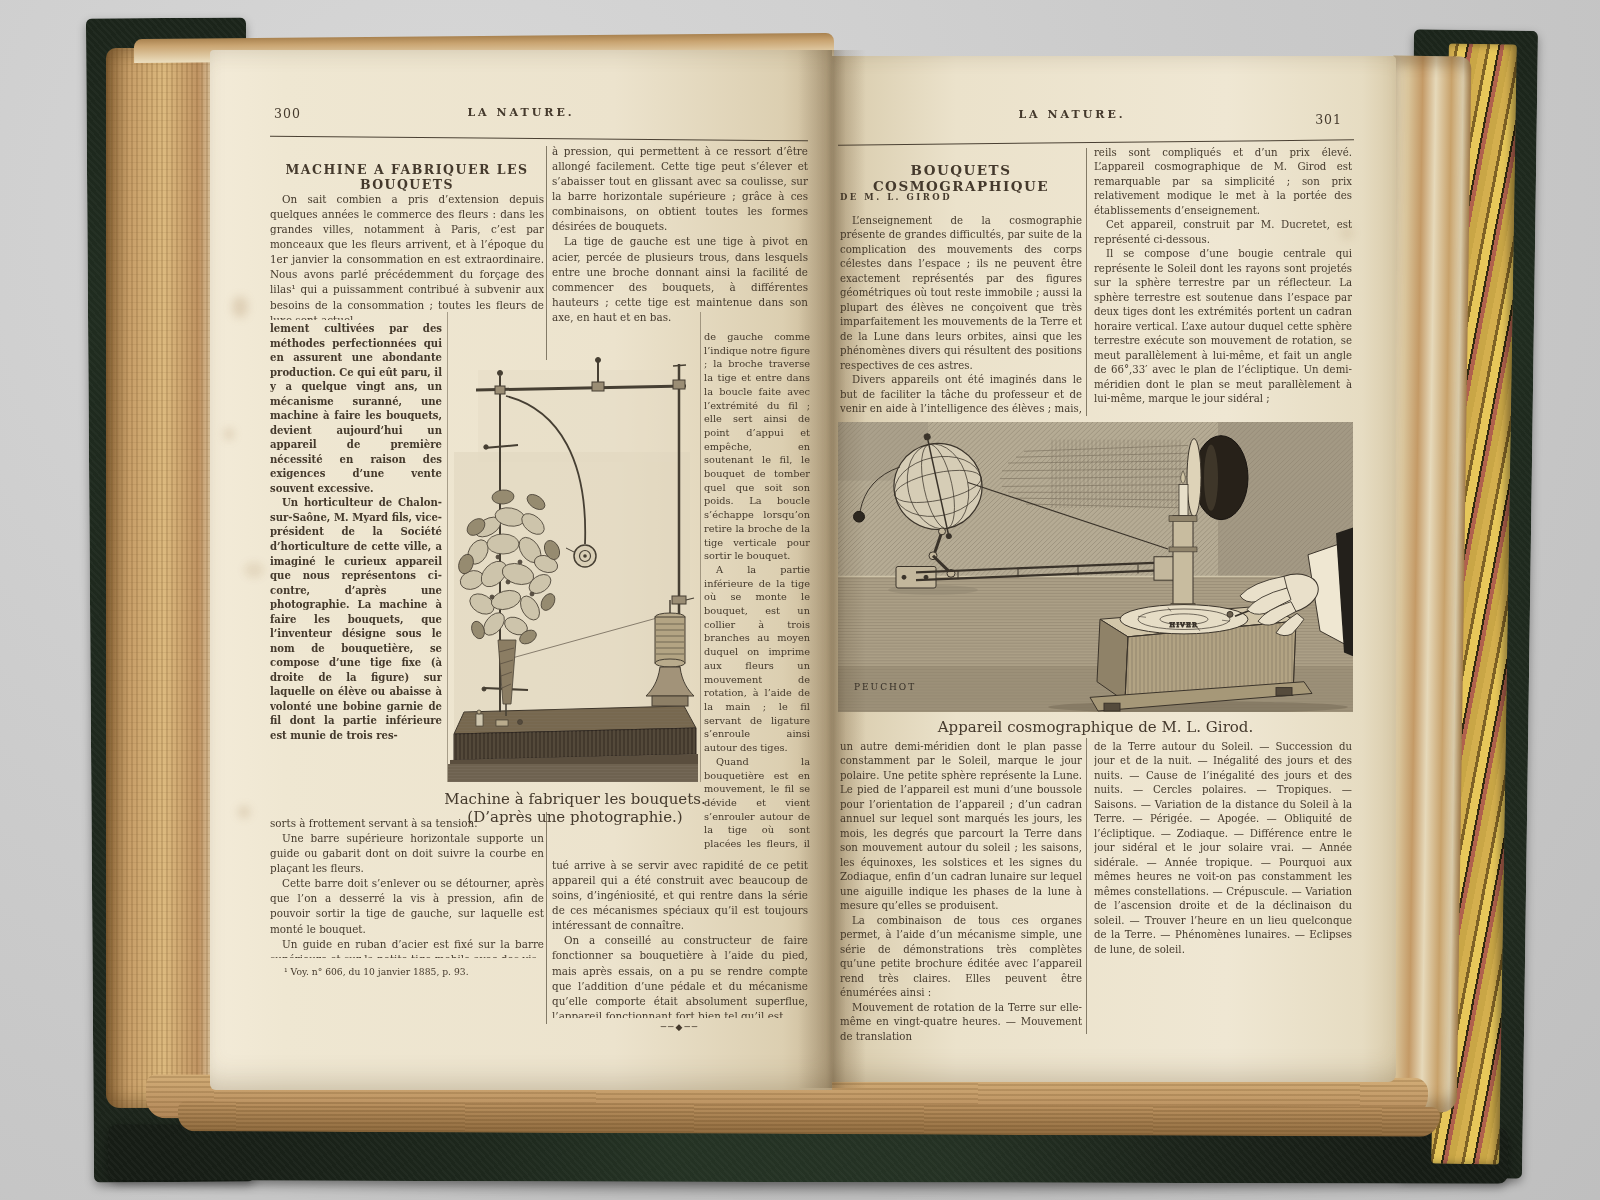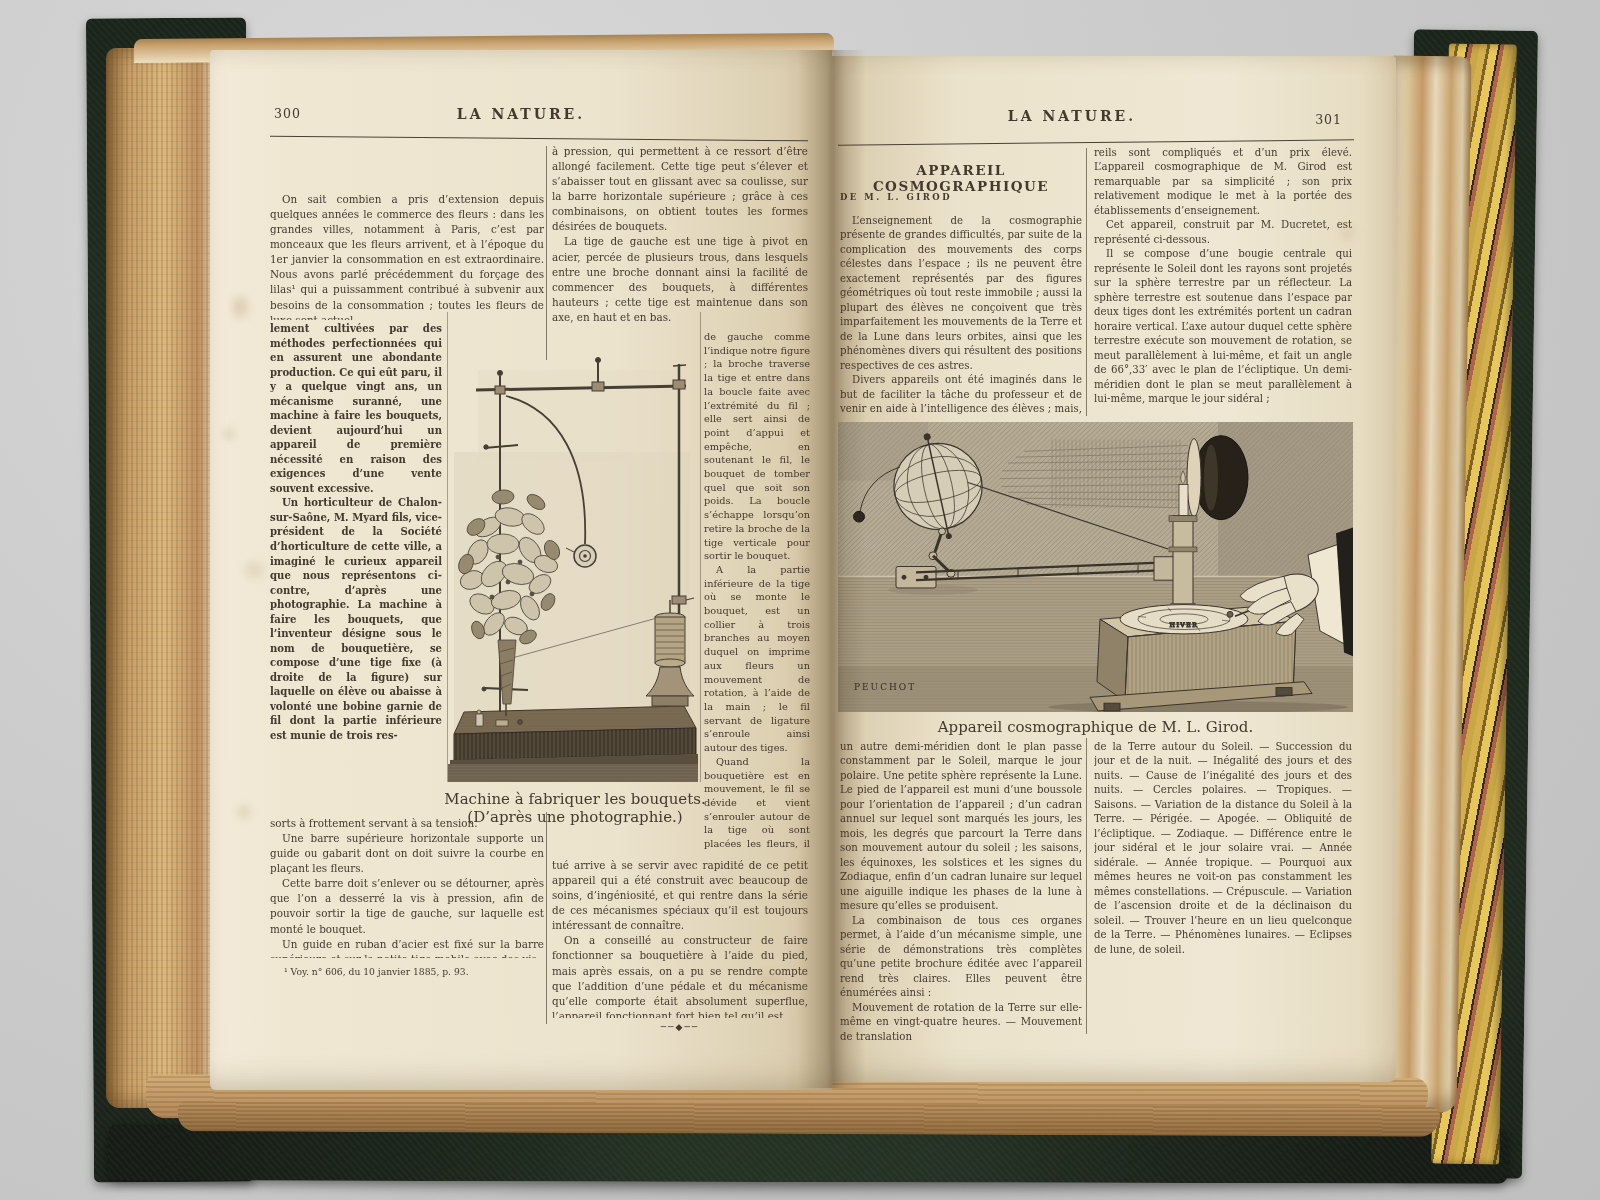--- a/index.html
+++ b/index.html
@@ -49,21 +49,21 @@
     box-shadow:inset 0 -20px 28px -14px rgba(95,72,40,.28), inset 0 16px 22px -16px rgba(95,72,40,.22);}
   .page-right{left:832px;top:56px;width:564px;height:1026px;border-radius:0 4px 8px 0;
     background:linear-gradient(90deg,#c9b795 0%,#ddd1b4 6%,#ebe2cb 22%,#efe7d3 70%,#e6dcc2 94%,#d9cbaa 100%);
     box-shadow:inset 0 -20px 26px -14px rgba(95,72,40,.26), inset 0 14px 20px -15px rgba(95,72,40,.2);}
   .gutter{left:798px;top:50px;width:68px;height:1038px;
     background:linear-gradient(90deg,transparent 0%,rgba(74,56,30,.22) 42%,rgba(60,44,22,.32) 52%,rgba(74,56,30,.14) 70%,transparent 100%);}
   .spot{border-radius:50%;filter:blur(4px);background:rgba(150,110,60,.20);}
   
   .page .tblock{position:absolute;color:#44392c;}
   .pageno{font-size:12.5px;letter-spacing:1px;}
-  .runtitle{font-size:14px;font-weight:bold;letter-spacing:3px;text-align:center;}
+  .runtitle{font-size:11px;font-weight:bold;letter-spacing:3px;text-align:center;}
   .rule{position:absolute;height:1.4px;background:#4a4033;}
   .vrule{position:absolute;width:1px;background:rgba(74,64,48,.65);}
   .arttitle{font-weight:bold;text-align:center;letter-spacing:1.5px;}
   .subtitle{letter-spacing:2.5px;font-size:8.5px;font-weight:bold;}
   .body-l{font-size:10.4px;line-height:1.45;}
   .body-n{font-size:10.1px;line-height:1.44;}
   .body-nn{font-size:9.8px;line-height:1.4;}
   .body-r{font-size:10.2px;line-height:1.42;}
   .para{margin:0;text-align:justify;text-indent:12px;}
   .para.noindent{text-indent:0;}
@@ -95,20 +95,21 @@
     <div class="abs spot" style="left:34px;top:512px;width:20px;height:16px;opacity:.7;"></div>
     <div class="abs spot" style="left:28px;top:756px;width:12px;height:12px;"></div>
     <div class="abs spot" style="left:548px;top:922px;width:26px;height:18px;opacity:.6;"></div>
 
     <div class="tblock pageno" style="left:64px;top:56px;">300</div>
     <div class="tblock runtitle" style="left:0;top:56px;width:622px;">LA NATURE.</div>
     <div class="rule" style="left:60px;top:88px;width:538px;transform:rotate(.5deg);"></div>
     <div class="vrule" style="left:336px;top:96px;height:214px;"></div>
     <div class="vrule" style="left:336px;top:762px;height:212px;"></div>
 
+    <div class="tblock arttitle" style="left:60px;top:112px;width:274px;font-size:12.5px;">MACHINE A FABRIQUER LES BOUQUETS</div>
 
     <div class="tblock body-l clip" style="left:60px;top:142px;width:274px;height:128px;">
       <p class="para">On sait combien a pris d’extension depuis quelques années le commerce des fleurs : dans les grandes villes, notamment à Paris, c’est par monceaux que les fleurs arrivent, et à l’époque du 1er janvier la consommation en est extraordinaire. Nous avons parlé précédemment du forçage des lilas¹ qui a puissamment contribué à subvenir aux besoins de la consommation ; toutes les fleurs de luxe sont actuel-</p>
     </div>
 
     <div class="tblock body-n clip" style="left:60px;top:272px;width:172px;height:496px;font-weight:bold;">
       <p class="para noindent">lement cultivées par des méthodes perfectionnées qui en assurent une abondante production. Ce qui eût paru, il y a quelque vingt ans, un mécanisme suranné, une machine à faire les bouquets, devient aujourd’hui un appareil de première nécessité en raison des exigences d’une vente souvent excessive.</p>
       <p class="para">Un horticulteur de Chalon-sur-Saône, M. Myard fils, vice-président de la Société d’horticulture de cette ville, a imaginé le curieux appareil que nous représentons ci-contre, d’après une photographie. La machine à faire les bouquets, que l’inventeur désigne sous le nom de bouquetière, se compose d’une tige fixe (à droite de la figure) sur laquelle on élève ou abaisse à volonté une bobine garnie de fil dont la partie inférieure est munie de trois res-</p>
     </div>
 
@@ -261,21 +262,21 @@
   <div class="abs page page-right">
     <div class="abs spot" style="left:508px;top:170px;width:14px;height:14px;opacity:.6;"></div>
     <div class="abs spot" style="left:28px;top:946px;width:12px;height:10px;opacity:.6;"></div>
 
     <div class="tblock runtitle" style="left:0;top:52px;width:480px;">LA NATURE.</div>
     <div class="tblock pageno" style="left:440px;top:56px;width:70px;text-align:right;">301</div>
     <div class="rule" style="left:6px;top:86px;width:516px;transform:rotate(-.6deg);"></div>
     <div class="vrule" style="left:254px;top:92px;height:268px;"></div>
     <div class="vrule" style="left:254px;top:682px;height:296px;"></div>
 
-    <div class="tblock arttitle" style="left:8px;top:106px;width:242px;font-size:13.5px;">APPAREIL COSMOGRAPHIQUE</div>
+    <div class="tblock arttitle" style="left:8px;top:106px;width:242px;font-size:13.5px;">BOUQUETS COSMOGRAPHIQUE</div>
     <div class="tblock subtitle" style="left:8px;top:136px;width:242px;">DE M. L. GIROD</div>
 
     <div class="tblock body-r clip" style="left:8px;top:158px;width:242px;height:204px;">
       <p class="para">L’enseignement de la cosmographie présente de grandes difficultés, par suite de la complication des mouvements des corps célestes dans l’espace ; ils ne peuvent être exactement représentés par des figures géométriques où tout reste immobile ; aussi la plupart des élèves ne conçoivent que très imparfaitement les mouvements de la Terre et de la Lune dans leurs orbites, ainsi que les phénomènes divers qui résultent des positions respectives de ces astres.</p>
       <p class="para">Divers appareils ont été imaginés dans le but de faciliter la tâche du professeur et de venir en aide à l’intelligence des élèves ; mais, en général, ces appa-</p>
     </div>
 
     <div class="tblock body-r clip" style="left:262px;top:90px;width:258px;height:272px;">
       <p class="para noindent">reils sont compliqués et d’un prix élevé. L’appareil cosmographique de M. Girod est remarquable par sa simplicité ; son prix relativement modique le met à la portée des établissements d’enseignement.</p>
       <p class="para">Cet appareil, construit par M. Ducretet, est représenté ci-dessous.</p>

